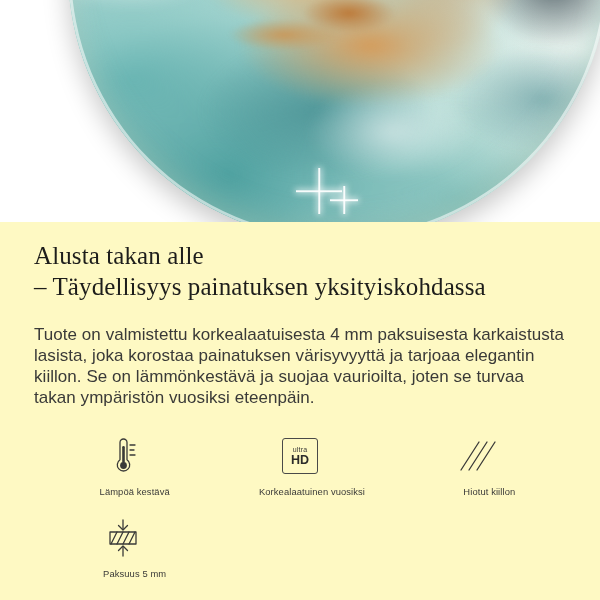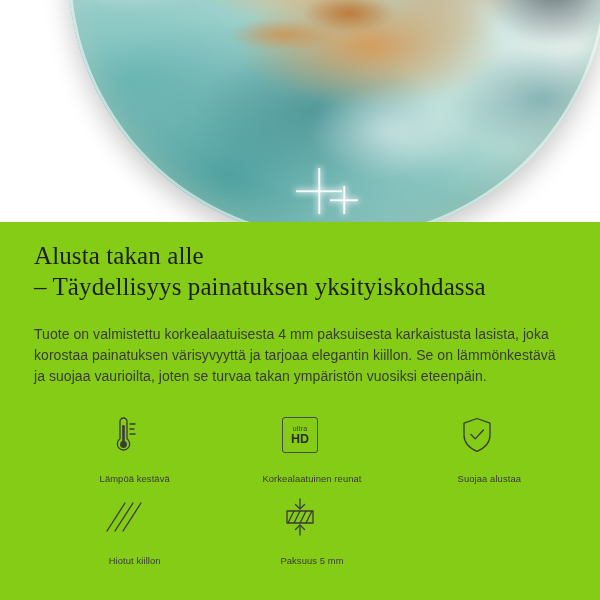--- a/index.html
+++ b/index.html
@@ -10,21 +10,21 @@
     width: 600px;
     height: 600px;
     background: #ffffff;
     font-family: "Liberation Sans", sans-serif;
     overflow: hidden;
   }
   .page {
     position: relative;
     width: 600px;
     height: 600px;
-    background: #84cc16;
+    background: #fef9c3;
   }
 
   
   .hero {
     position: relative;
     width: 600px;
     height: 222px;
     overflow: hidden;
     background: #ffffff;
   }
@@ -138,21 +138,21 @@
     color: #1d1d1b;
     font-weight: 400;
     margin: 18px 0 0 0;
     letter-spacing: 0.1px;
   }
   .headline .line2 {
     display: block;
   }
   .body-copy {
     margin-top: 22px;
-    font-size: 14px;
+    font-size: 17px;
     line-height: 21px;
     color: #3a3a38;
     max-width: 540px;
     letter-spacing: 0.05px;
   }
 
   
   .features {
     margin-top: 26px;
     display: grid;
@@ -166,21 +166,21 @@
     align-items: center;
     justify-content: flex-start;
   }
   .feature-icon {
     height: 44px;
     display: flex;
     align-items: center;
     justify-content: flex-start;
   }
   .feature-label {
-    margin-top: 16px;
+    margin-top: 8px;
     font-size: 9.4px;
     color: #3a3a38;
     text-align: center;
     letter-spacing: 0.1px;
     padding-left: 24px;
   }
   .hd-badge {
     width: 34px;
     height: 34px;
     border: 1.4px solid #4a4a48;
@@ -247,32 +247,23 @@
         <div class="feature-label">Lämpöä kestävä</div>
       </div>
 
       <div class="feature">
         <div class="feature-icon">
           <div class="hd-badge">
             <span class="t1">ultra</span>
             <span class="t2">HD</span>
           </div>
         </div>
-        <div class="feature-label">Korkealaatuinen reunat</div>
-      </div>
-
-      <div class="feature">
-        <div class="feature-icon">
-          <svg width="34" height="40" viewBox="0 0 34 40" fill="none" stroke="#3a3a38" stroke-width="1.3" stroke-linecap="round" stroke-linejoin="round">
-            <path d="M17 3.5 L30 8.2 V20c0 8.3-6 13.3-13 16.3C10 33.3 4 28.3 4 20V8.2z"></path>
-            <path d="M11 19.5l4.2 4.4L23.4 15"></path>
-          </svg>
-        </div>
-        <div class="feature-label">Suojaa alustaa</div>
-      </div>
+        <div class="feature-label">Korkealaatuinen vuosiksi</div>
+      </div>
+
 
 
       <div class="feature">
         <div class="feature-icon">
           <svg width="38" height="34" viewBox="0 0 38 34" fill="none" stroke="#3a3a38" stroke-width="1.3" stroke-linecap="round">
             <path d="M3 31 L21 3"></path>
             <path d="M11 31 L29 3"></path>
             <path d="M19 31 L37 3"></path>
           </svg>
         </div>

